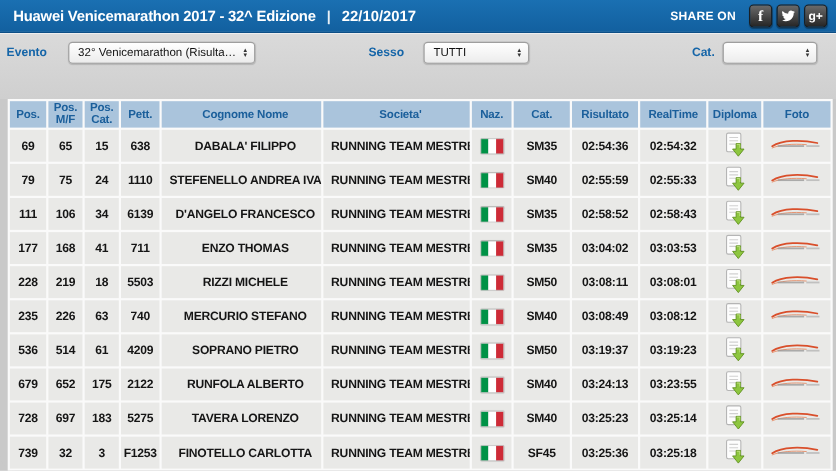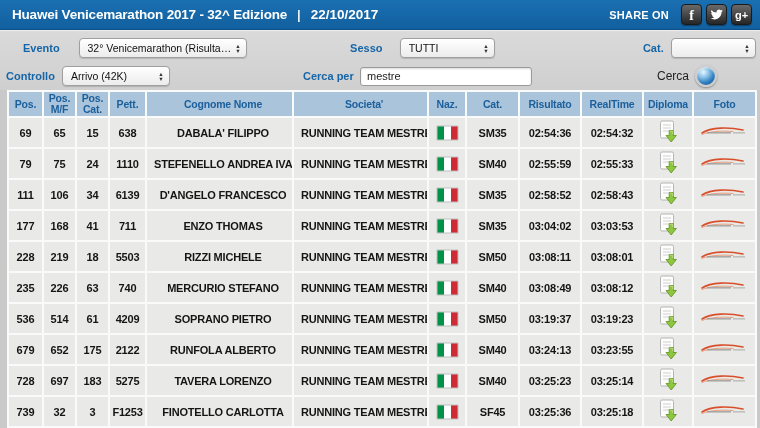--- a/index.html
+++ b/index.html
@@ -40,21 +40,21 @@
   .share-btn svg { display:block; }
 
   
   .filters {
     flex:0 0 60px; background:linear-gradient(#dadada,#cfcfcf);
     border-top:1px solid #eee;
     padding:3px 4px 0 4px;
   }
   .f-row { display:flex; align-items:center; height:28px; }
   .f-label { color:#1565a8; font-size:11px; font-weight:bold; }
-  .lbl-evento   { width:58px; padding-left:2px;margin-left:17px; }
+  .lbl-evento   { width:58px; padding-left:2px; }
   .dd-evento    { width:170px; }
   .lbl-sesso    { margin-left:103px; width:50px; }
   .dd-sesso     { width:96px; }
   .lbl-cat      { margin-left:148px; width:28px; }
   .dd-cat       { width:86px; }
   .lbl-controllo{ width:58px; padding-left:2px; }
   .dd-controllo { width:108px; }
   .lbl-cercaper { margin-left:133px; width:54px; }
   .search-input {
     width:172px; height:19px; margin-left:3px;
@@ -155,34 +155,20 @@
           </span>
       </div>
       <span class="f-label lbl-cat">Cat.</span>
       <div class="dd dd-cat">
         <span class="dd-value"></span>
         <span class="arrows">
             <span>▲</span>
             <span>▼</span>
           </span>
       </div>
-    </div>
-    <div class="f-row">
-      <span class="f-label lbl-controllo">Controllo</span>
-      <div class="dd dd-controllo">
-        <span class="dd-value">Arrivo (42K)</span>
-        <span class="arrows">
-            <span>▲</span>
-            <span>▼</span>
-          </span>
-      </div>
-      <span class="f-label lbl-cercaper">Cerca per</span>
-      <input class="search-input" type="text" value="mestre" style="">
-      <span class="cerca-text">Cerca</span>
-      <div class="eye-btn"></div>
     </div>
   </div>
 
   <div class="table-wrap">
     <table class="results">
       <colgroup>
         <col style="width:33px">
           <col style="width:31px">
           <col style="width:31px">
           <col style="width:35px">

